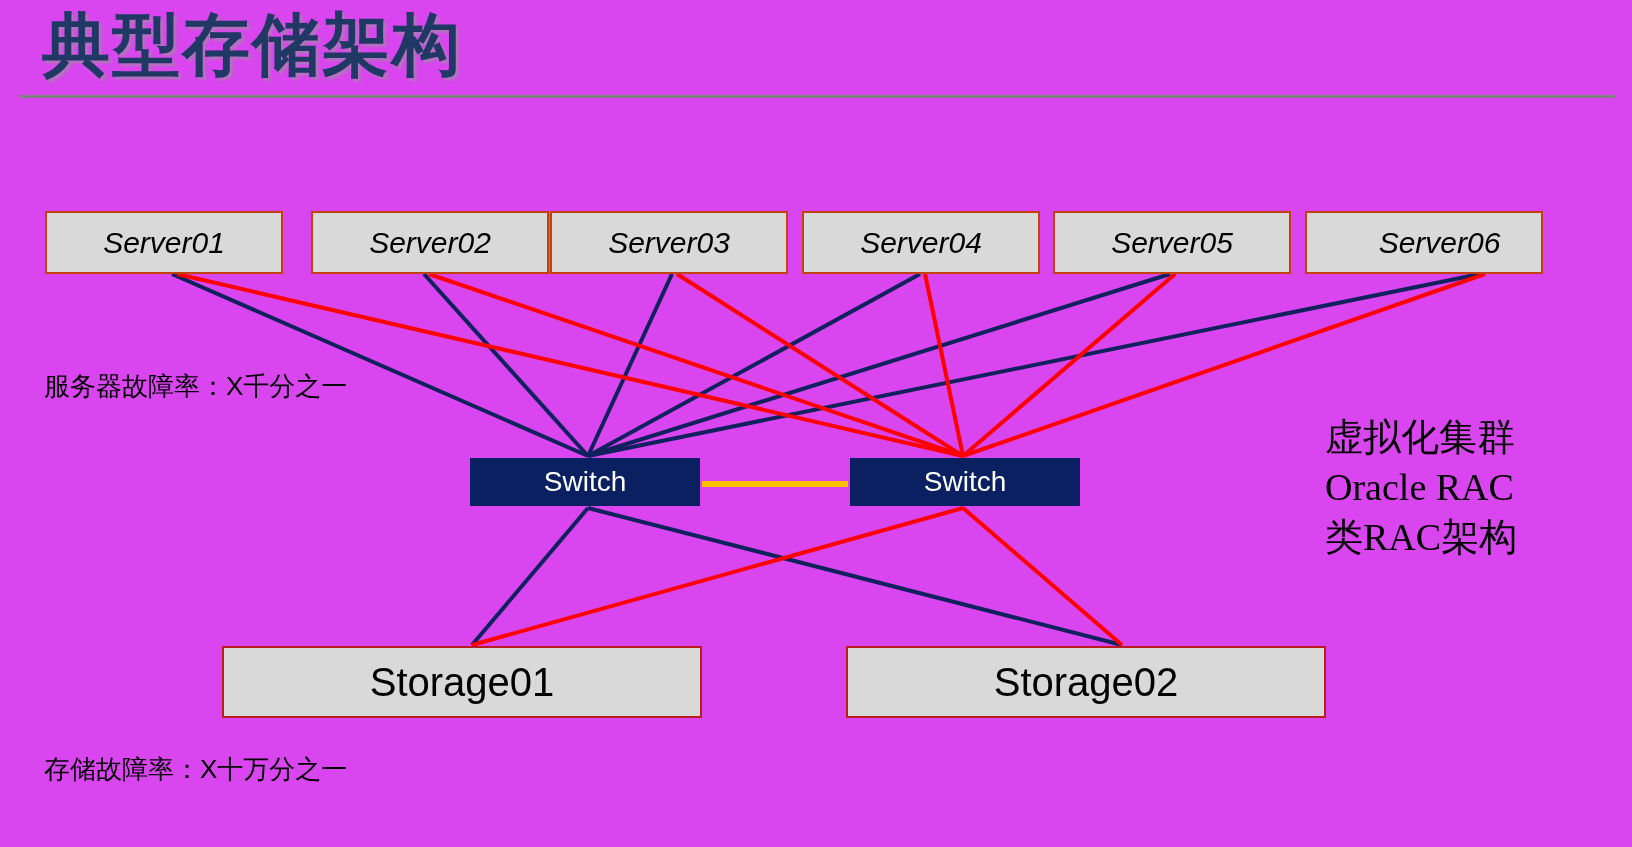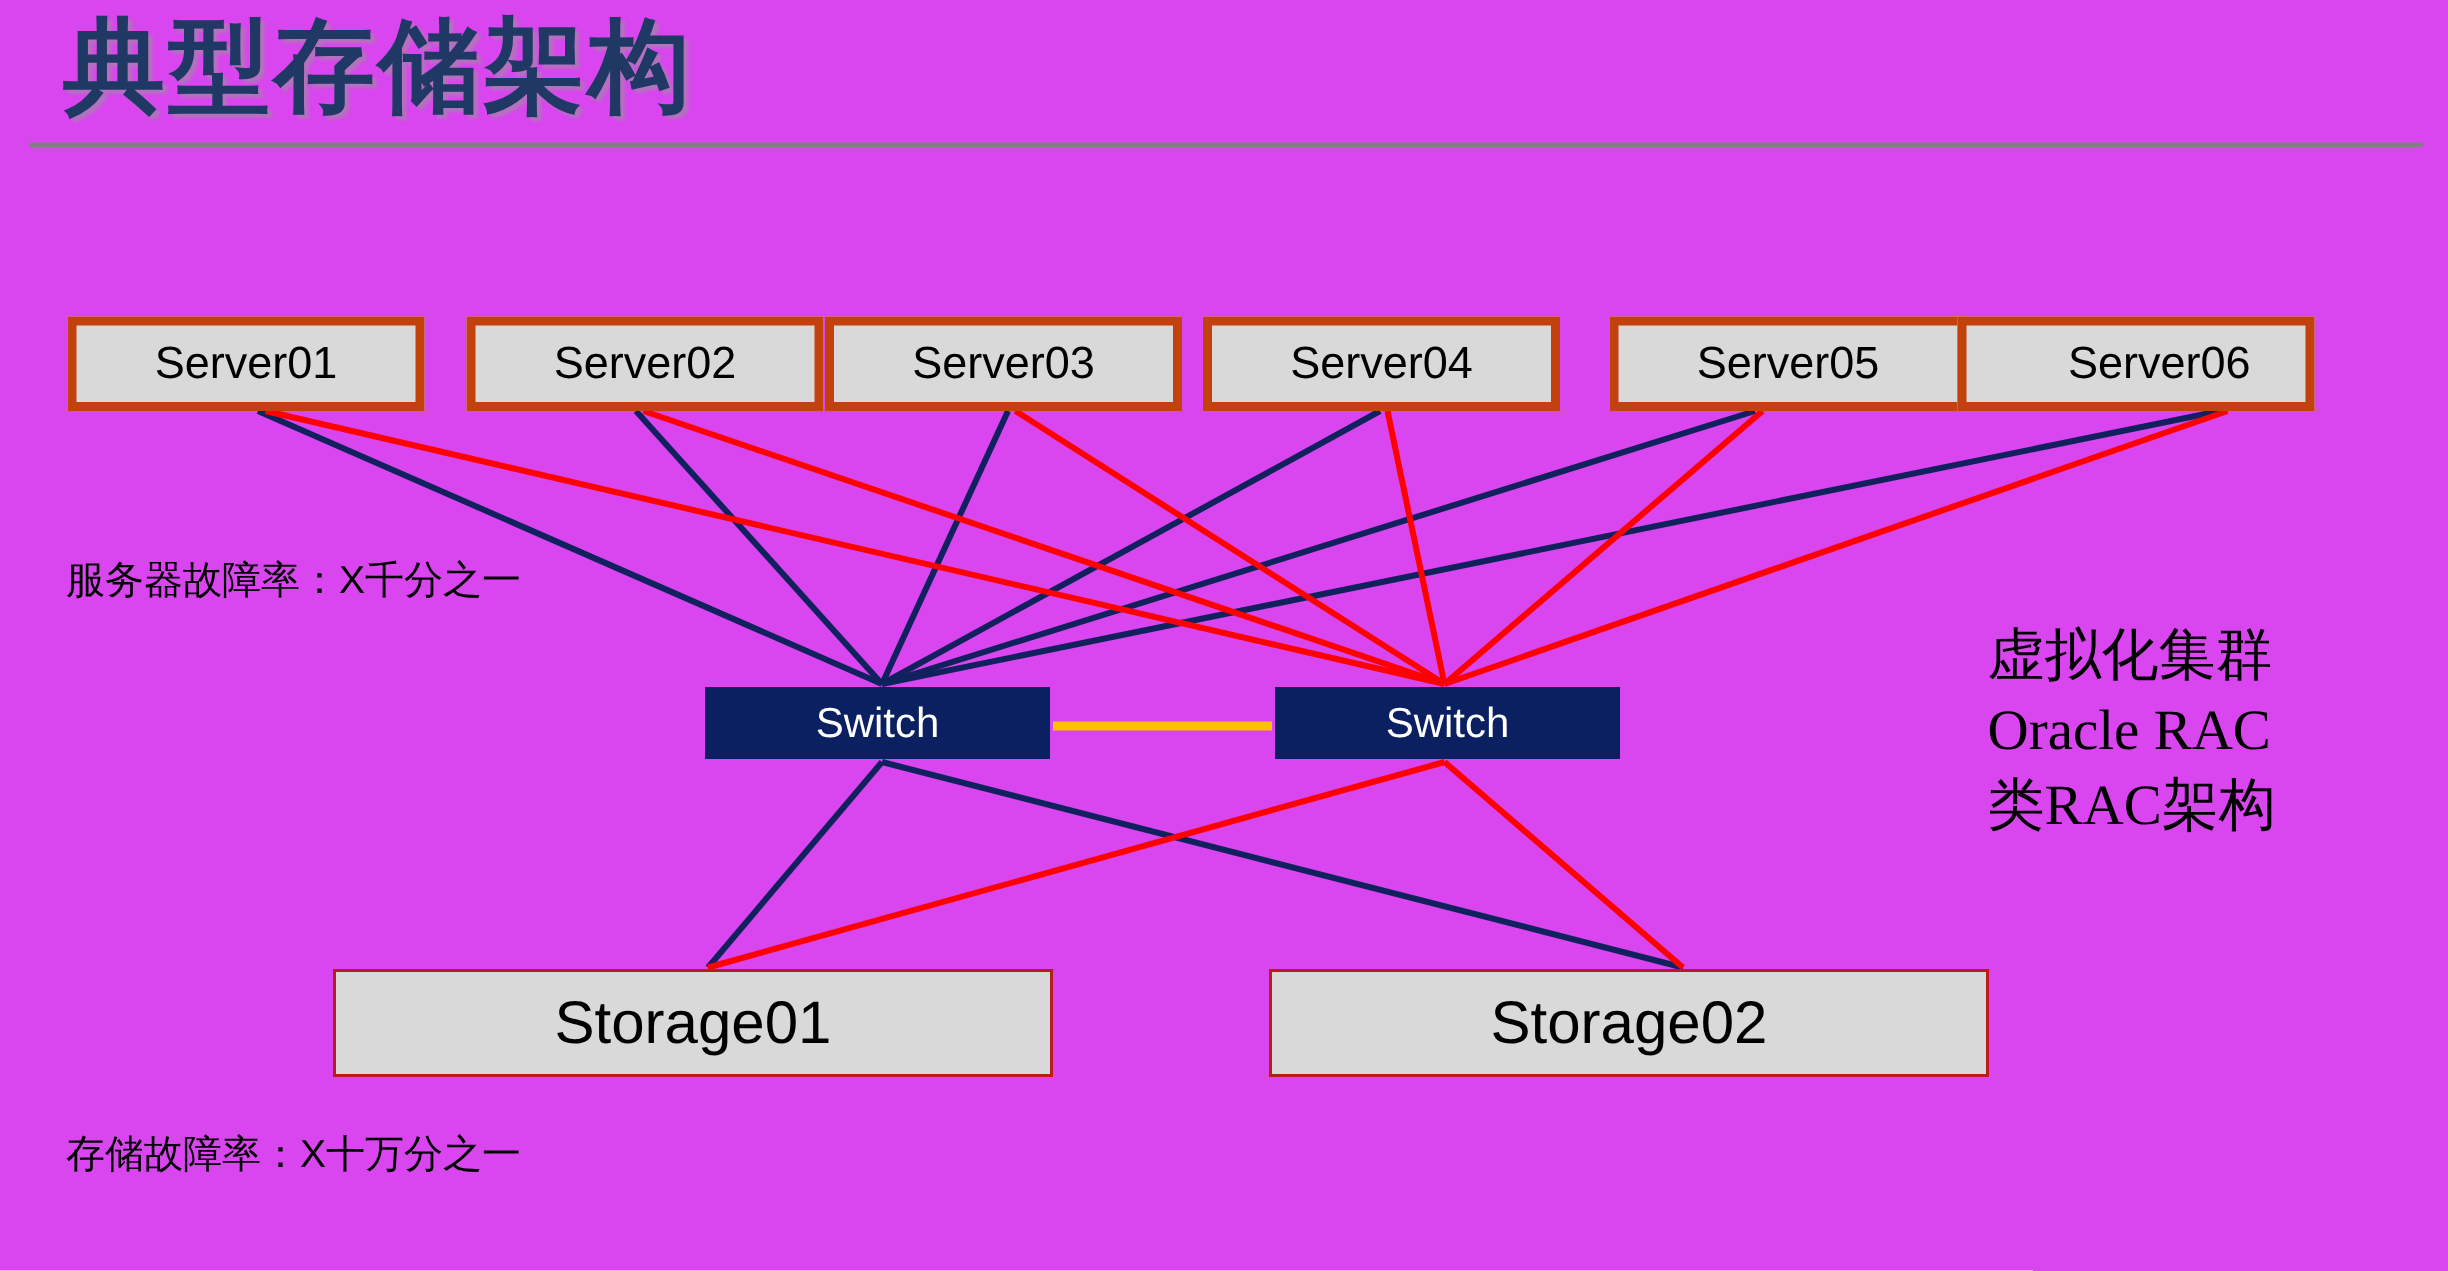--- a/index.html
+++ b/index.html
@@ -53,26 +53,27 @@
   .node {
     position: absolute;
     box-sizing: border-box;
     display: flex;
     align-items: center;
     justify-content: center;
     text-align: center;
   }
   .server-box {
     background: #D9D9D9;
-    border: 6px solid #c2410c;
+    border: 2px solid #c2410c;
     color: #000000;
     font-size: 30px;
     top: 211px;
     width: 238px;
     height: 63px;
+    font-style: italic;
   }
   .storage-box {
     background: #D9D9D9;
     border: 2px solid #b91c1c;
     color: #000000;
     font-size: 40px;
     top: 646px;
     height: 72px;
   }
   .switch-box {
@@ -144,21 +145,21 @@
     </div>
   <div class="node server-box" style="left:298px;margin-left:13px;">
       <span>Server02</span>
     </div>
   <div class="node server-box" style="left:550px;">
       <span>Server03</span>
     </div>
   <div class="node server-box" style="left:802px;">
       <span>Server04</span>
     </div>
-  <div class="node server-box" style="left:1053px;margin-left:20px;">
+  <div class="node server-box" style="left:1053px;">
       <span>Server05</span>
     </div>
   <div class="node server-box" style="left:1305px;padding-left:31px;">
       <span>Server06</span>
     </div>
 
   <div class="node switch-box" style="left:470px; width:230px;">
       <span>Switch</span>
     </div>
   <div class="node switch-box" style="left:850px; width:230px;">

